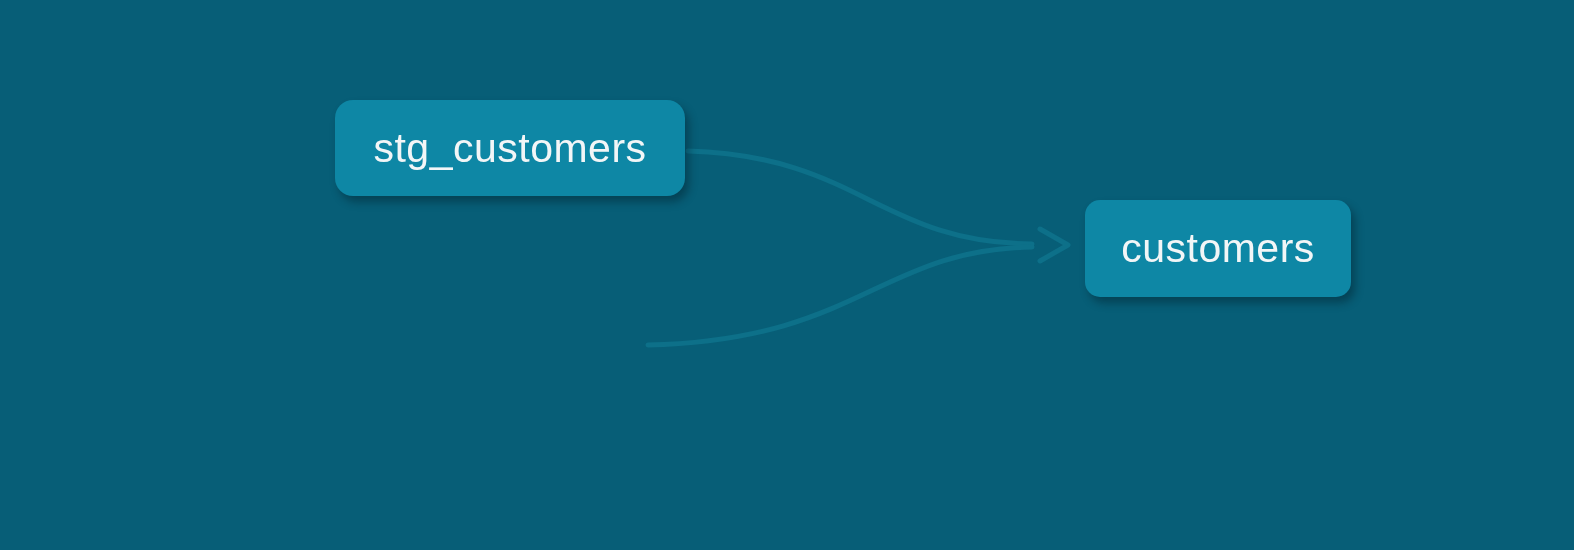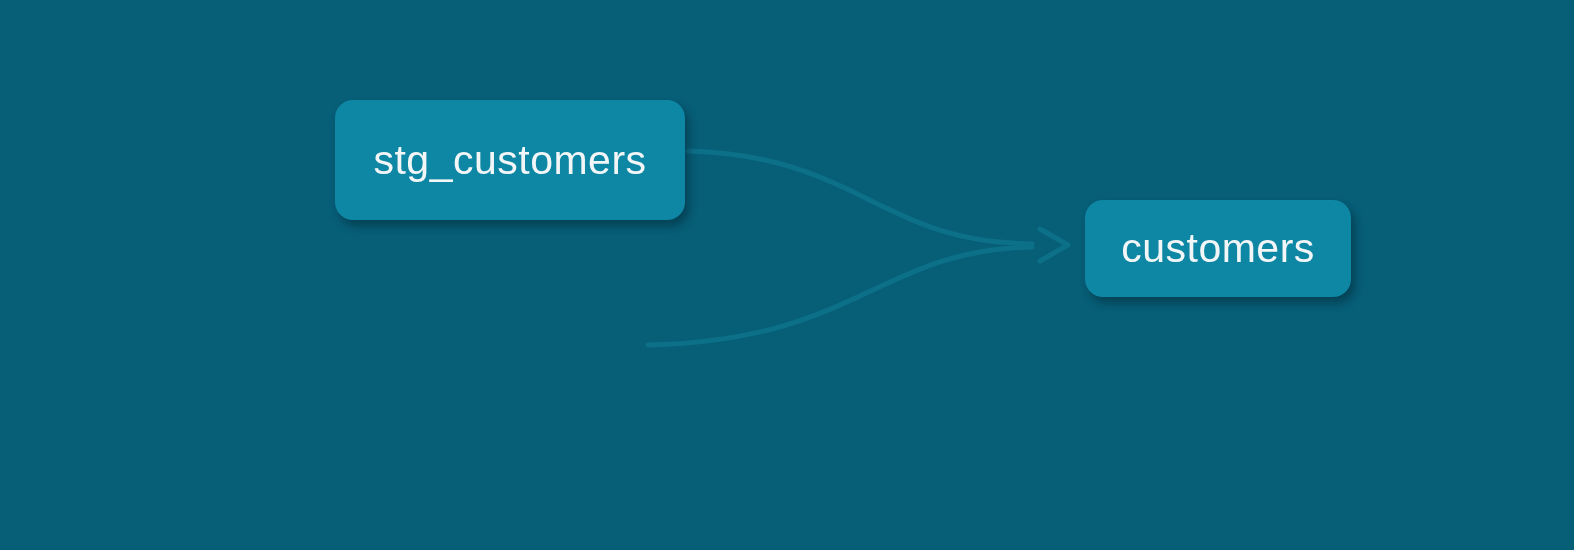--- a/index.html
+++ b/index.html
@@ -47,23 +47,23 @@
     box-shadow: 4px 6px 8px rgba(0, 25, 34, 0.40);
     cursor: pointer;
   }
   .node-label {
     color: #f2f6f7;
     font-size: 41px;
     font-weight: 400;
     letter-spacing: 0.5px;
     white-space: nowrap;
   }
-  #node-stg-customers { left: 335px; top: 100px; width: 350px; height: 120px; }
+  #node-stg-customers { left: 335px; top: 100px; width: 350px; height: 96px; }
   #node-stg-orders    { left: 378px; top: 296px; width: 268px; height:  99px; }
-  #node-customers     { left: 1085px; top: 200px; width: 266px; height:  97px; }
+  #node-customers     { left: 1085px; top: 200px; width: 266px; height:  97px; border-radius: 15px; }
 </style>
 </head>
 <body>
 
 <div class="canvas">
 
   <svg class="edge-layer" viewBox="0 0 1574 550" aria-hidden="true">
     <path class="edge" d="M 688 151 C 860 156, 878 242, 1032 244"></path>
     <path class="edge" d="M 648 345 C 860 340, 878 250, 1032 247"></path>
     <path class="arrowhead" d="M 1040 229 L 1068 245 L 1040 261"></path>

